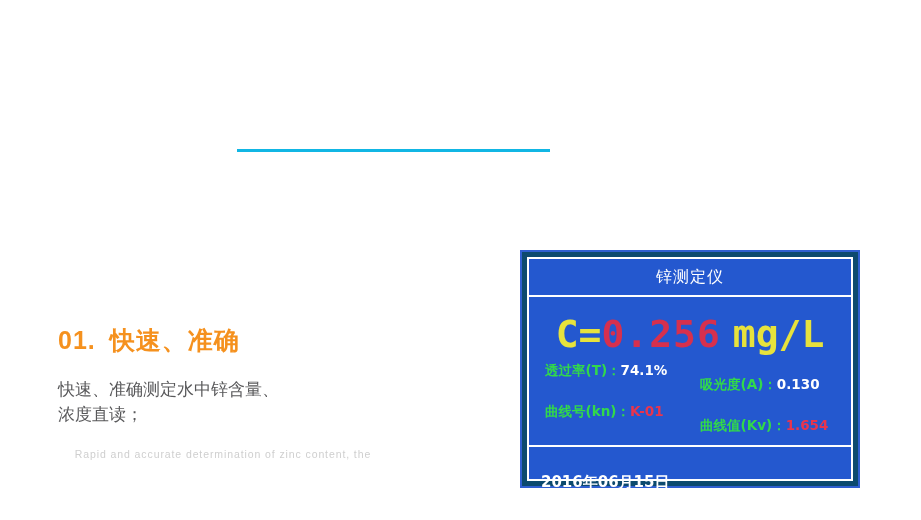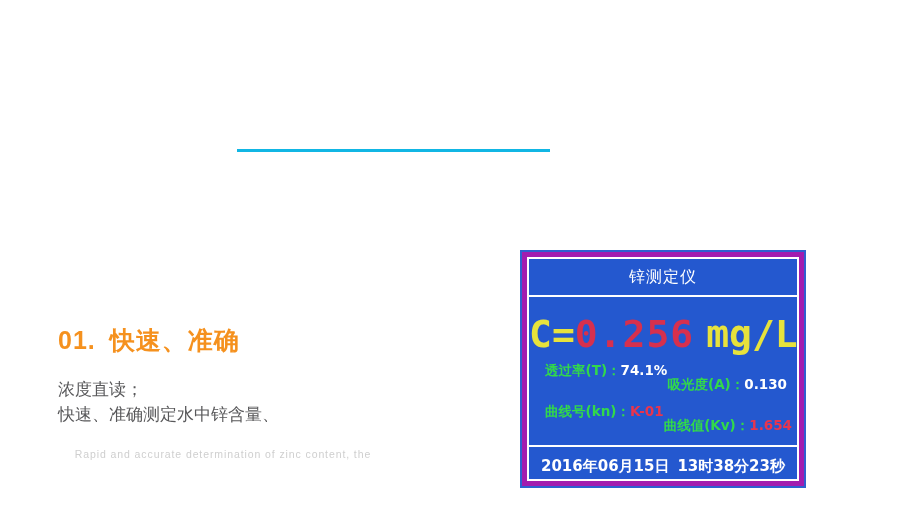--- a/index.html
+++ b/index.html
@@ -44,22 +44,22 @@
   }
   .feature-body div{white-space:nowrap;}
   .feature-en{
     margin-top:18px;font-size:10.5px;color:#cfcfcf;line-height:1.55;
     letter-spacing:0.9px;
   }
   .feature-en div{white-space:nowrap;text-align:center;}
 
   
   .device{
-    position:absolute;left:520px;top:250px;width:286px;height:238px;
-    background:#a21caf;border:2px solid #2f5fd0;box-sizing:border-box;
+    position:absolute;left:520px;top:250px;width:340px;height:238px;
+    background:#0c4a6e;border:2px solid #2f5fd0;box-sizing:border-box;
     padding:5px;
   }
   .lcd{
     position:absolute;left:5px;top:5px;right:5px;bottom:5px;
     border:2px solid #ffffff;box-sizing:border-box;
     display:flex;flex-direction:column;background:#2458cf;
   }
   .lcd-header{
     height:36px;flex:0 0 36px;border-bottom:2px solid #ffffff;
     display:flex;align-items:center;justify-content:center;
@@ -83,40 +83,40 @@
   .stat-row{display:flex;justify-content:space-between;margin-top:9px;white-space:nowrap;}
   .stat-cell{font-size:13.5px;font-weight:bold;
     font-family:"DejaVu Sans","Liberation Sans",sans-serif;}
   .stat-cell.left{width:165px;}
   .stat-cell.right{width:150px;margin-top:14px;}
   .k{color:#32d94a;}
   .v-white{color:#ffffff;}
   .v-red{color:#e8354e;text-align:center;}
   .lcd-footer{
     height:38px;flex:0 0 38px;display:flex;align-items:center;
-    justify-content:space-between;padding:0 12px;color:#ffffff;
+    justify-content:space-between;padding:16px 12px;color:#ffffff;
     font-size:15px;font-weight:bold;
     font-family:"DejaVu Sans","Liberation Sans",sans-serif;
   }
 </style>
 </head>
 <body>
 
 <div class="stage">
 
 
   <div class="divider"></div>
 
   <div class="feature">
     <div class="feature-heading">
       <span class="num">01.</span><span>快速、准确</span>
     </div>
     <div class="feature-body">
+      <div>快速、准确测定水中锌含量、</div>
       <div>浓度直读；</div>
-      <div>快速、准确测定水中锌含量、</div>
     </div>
     <div class="feature-en">
       <div>Rapid and accurate determination of zinc content, the</div>
     </div>
   </div>
 
   <div class="device">
     <div class="lcd">
 
       <div class="lcd-header">锌测定仪</div>
@@ -145,19 +145,18 @@
             <div class="stat-cell right">
               <span class="k">曲线值(Kv)：</span><span class="v-red">1.654</span>
             </div>
           </div>
 
         </div>
       </div>
 
       <div class="lcd-footer">
         <span>2016年06月15日</span>
-        <span>13时38分23秒</span>
       </div>
 
     </div>
   </div>
 
 </div>
 
 </body></html>

